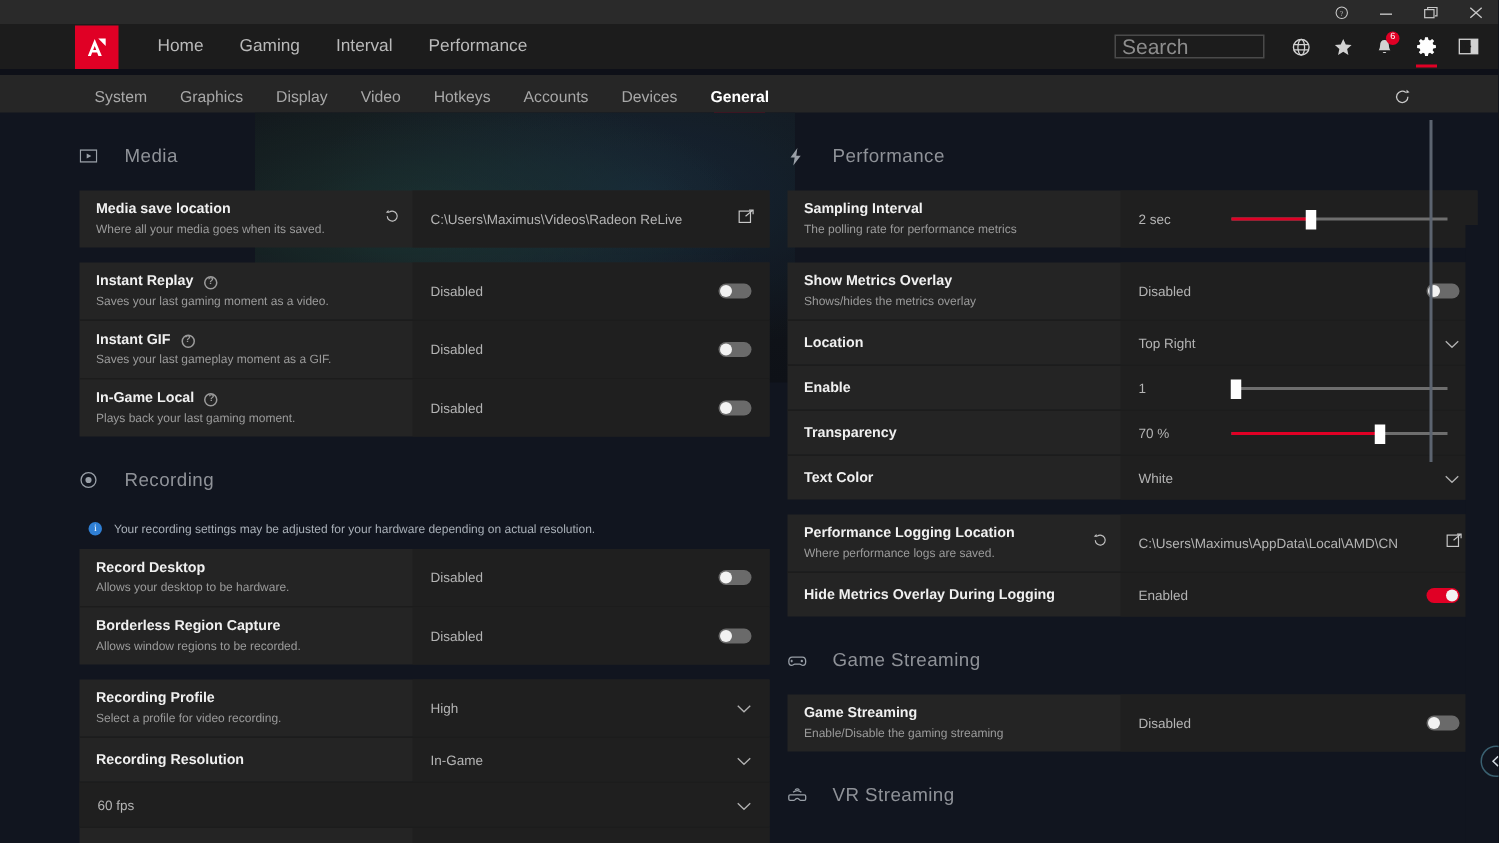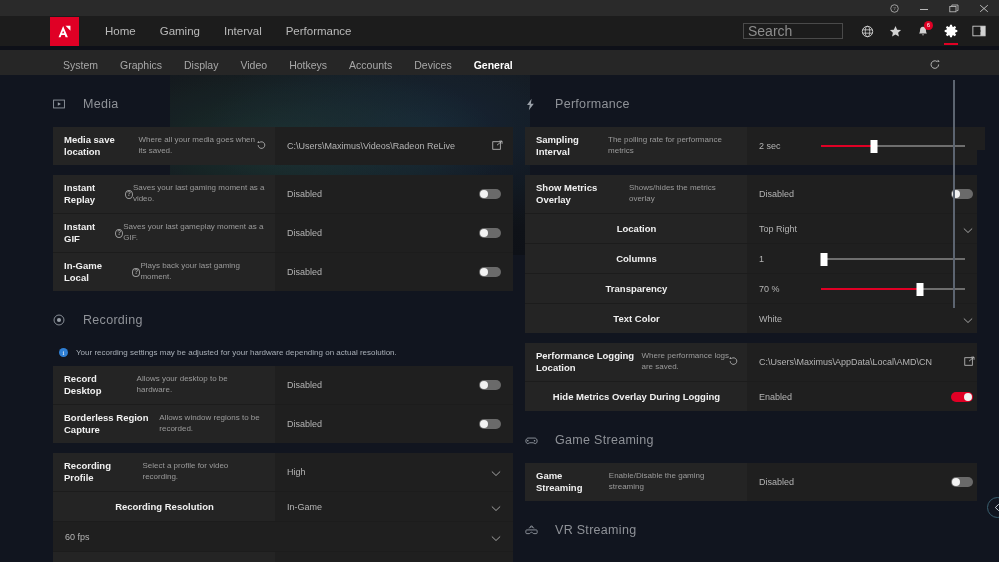--- a/index.html
+++ b/index.html
@@ -117,21 +117,21 @@
   .section-head .sh-label { font-size: 12.5px; margin-left: 10px; letter-spacing: .3px; }
 
   .group { margin-bottom: 10px; }
   .row {
     display: flex; align-items: stretch; min-height: 30px;
     background: #242424; border-top: 1px solid #1c1c1c;
   }
   .group .row:first-child { border-top: 0; }
   .row .left {
     width: 222px; padding: 6px 10px 6px 11px; position: relative;
-    display: flex; flex-direction: row; justify-content: center;
+    display: flex; flex-direction: column; justify-content: center;
   }
   .row.tall .left, .row.tall .right { min-height: 38px; }
   .row .right {
     flex: 1; background: #1f1f1f; display: flex; align-items: center;
     padding: 0 12px; position: relative;
   }
   .lbl { font-size: 9.5px; color: #f0f0f0; font-weight: bold; line-height: 12px; display:flex; align-items:center; }
   .sub { font-size: 8px; color: #9b9b9b; line-height: 11px; margin-top: 1px; }
   .val { font-size: 9px; color: #b4b4b4; width: 62px; flex: none; }
 
@@ -537,21 +537,21 @@
               <div class="val">Top Right</div>
               <span class="chev">
                 <svg width="10" height="7" viewBox="0 0 12 8">
                     <path d="M1 1.6 L6 6.4 L11 1.6" fill="none" stroke="#b0b0b0" stroke-width="1.1"></path>
                   </svg>
               </span>
             </div>
           </div>
           <div class="row">
             <div class="left">
-              <div class="lbl">Columns</div>
+              <div class="lbl">Enable</div>
             </div>
             <div class="right">
               <div class="val">1</div>
               <div class="slider">
                 <div class="track"></div>
                 <div class="fill" style="width:2%"></div>
                 <div class="knob" style="left:2%"></div>
               </div>
             </div>
           </div>

